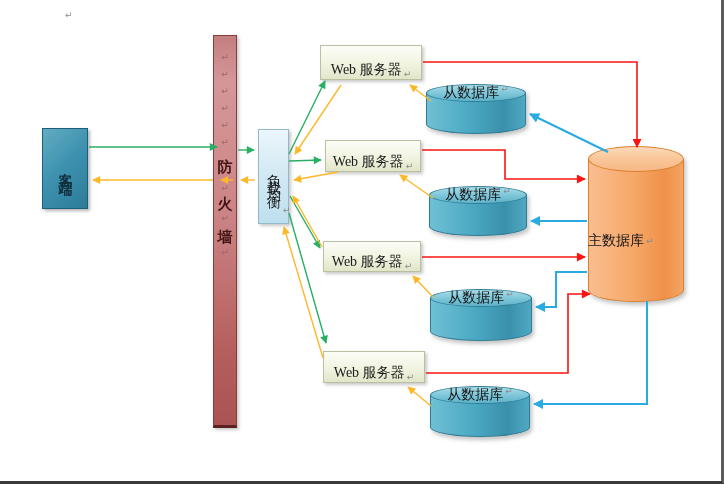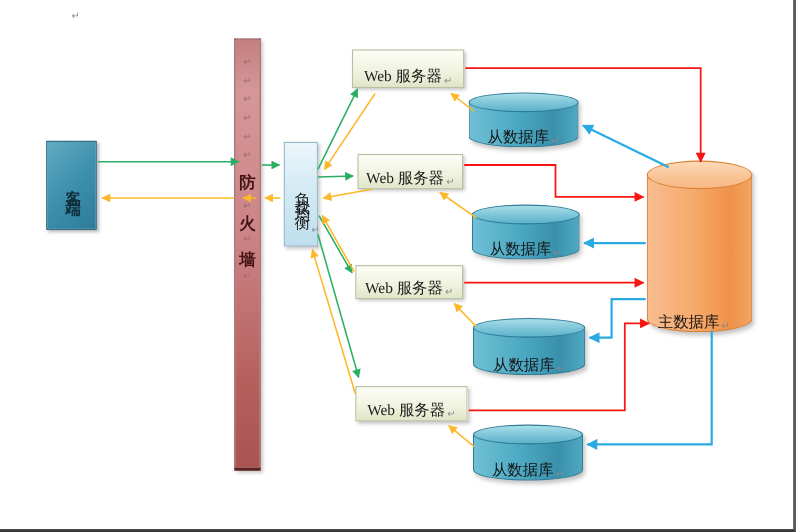--- a/index.html
+++ b/index.html
@@ -50,28 +50,28 @@
   }
   .ws .lbl{font-size:14px;color:#1a1a1a;}
   .inline-mark{color:#8a8a8a;font-size:9px;font-family:"DejaVu Sans",sans-serif;}
 
   
   .cyl{position:absolute;filter:drop-shadow(2px 3px 2px rgba(120,120,120,.45));}
   .cyl .cap{position:absolute;left:0;right:0;top:0;height:18px;border-radius:50%;
     box-sizing:border-box;z-index:2;}
   .cyl .body{position:absolute;left:0;right:0;top:9px;bottom:0;box-sizing:border-box;z-index:1;}
   .cyl .txt{position:absolute;left:0;right:0;top:0;bottom:0;z-index:3;
-    display:flex;align-items:flex-end;justify-content:center;gap:2px;font-size:14px;color:#141414;}
+    display:flex;align-items:flex-start;justify-content:center;gap:2px;font-size:14px;color:#141414;}
   .slave .cap{background:linear-gradient(180deg,#aadde9 0%,#7cc5d8 55%,#5fb2c9 100%);border:1px solid #2e7c96;}
   .slave .body{background:linear-gradient(90deg,#6fc0d4 0%,#4aa8c2 45%,#3a90ab 78%,#4fa9c2 100%);
     border:1px solid #2e7c96;border-top:none;border-radius:0 0 50px 50px/0 0 10px 10px;}
   .master .cap{background:linear-gradient(180deg,#fcd9b8 0%,#f9c394 60%,#f7b887 100%);border:1px solid #d9822f;}
   .master .body{background:linear-gradient(90deg,#f9bd90 0%,#f6a96a 45%,#ef914a 80%,#f3a462 100%);
     border:1px solid #d9822f;border-top:none;border-radius:0 0 48px 48px/0 0 12px 12px;}
-  .master .txt{justify-content:flex-start;padding-left:10px;align-items:flex-end;padding-top:34px;}
+  .master .txt{justify-content:flex-start;align-items:center;padding-top:34px;}
 
   svg.arrows{position:absolute;left:0;top:0;z-index:5;pointer-events:none;}
 </style>
 </head>
 <body>
 
 <div class="canvas">
 
   <span class="pmark" style="left:65px;top:11px;">↵</span>
 

